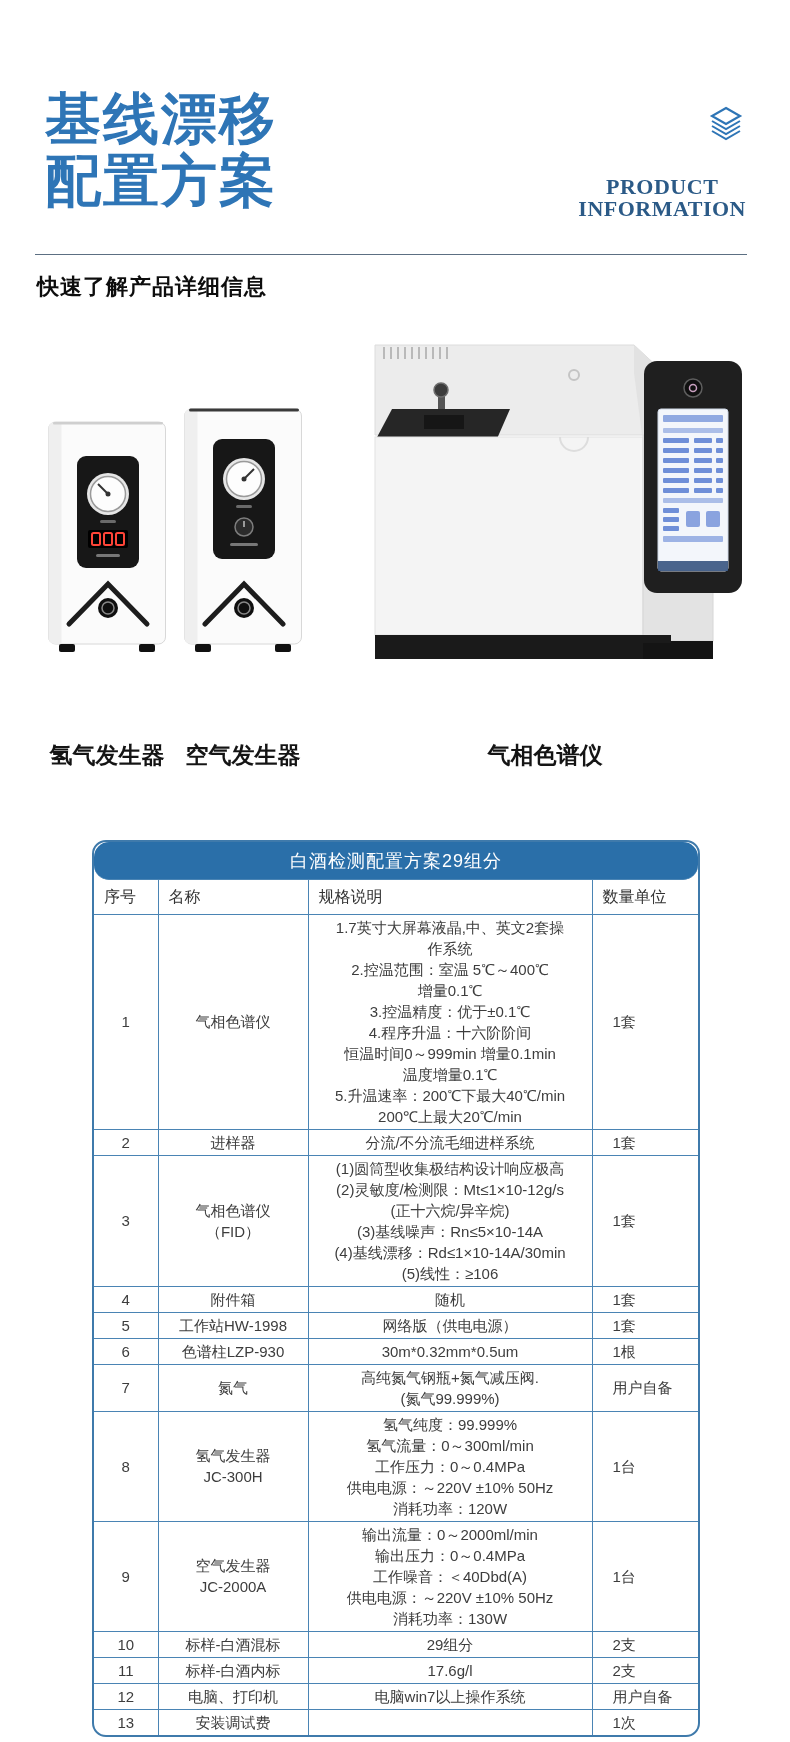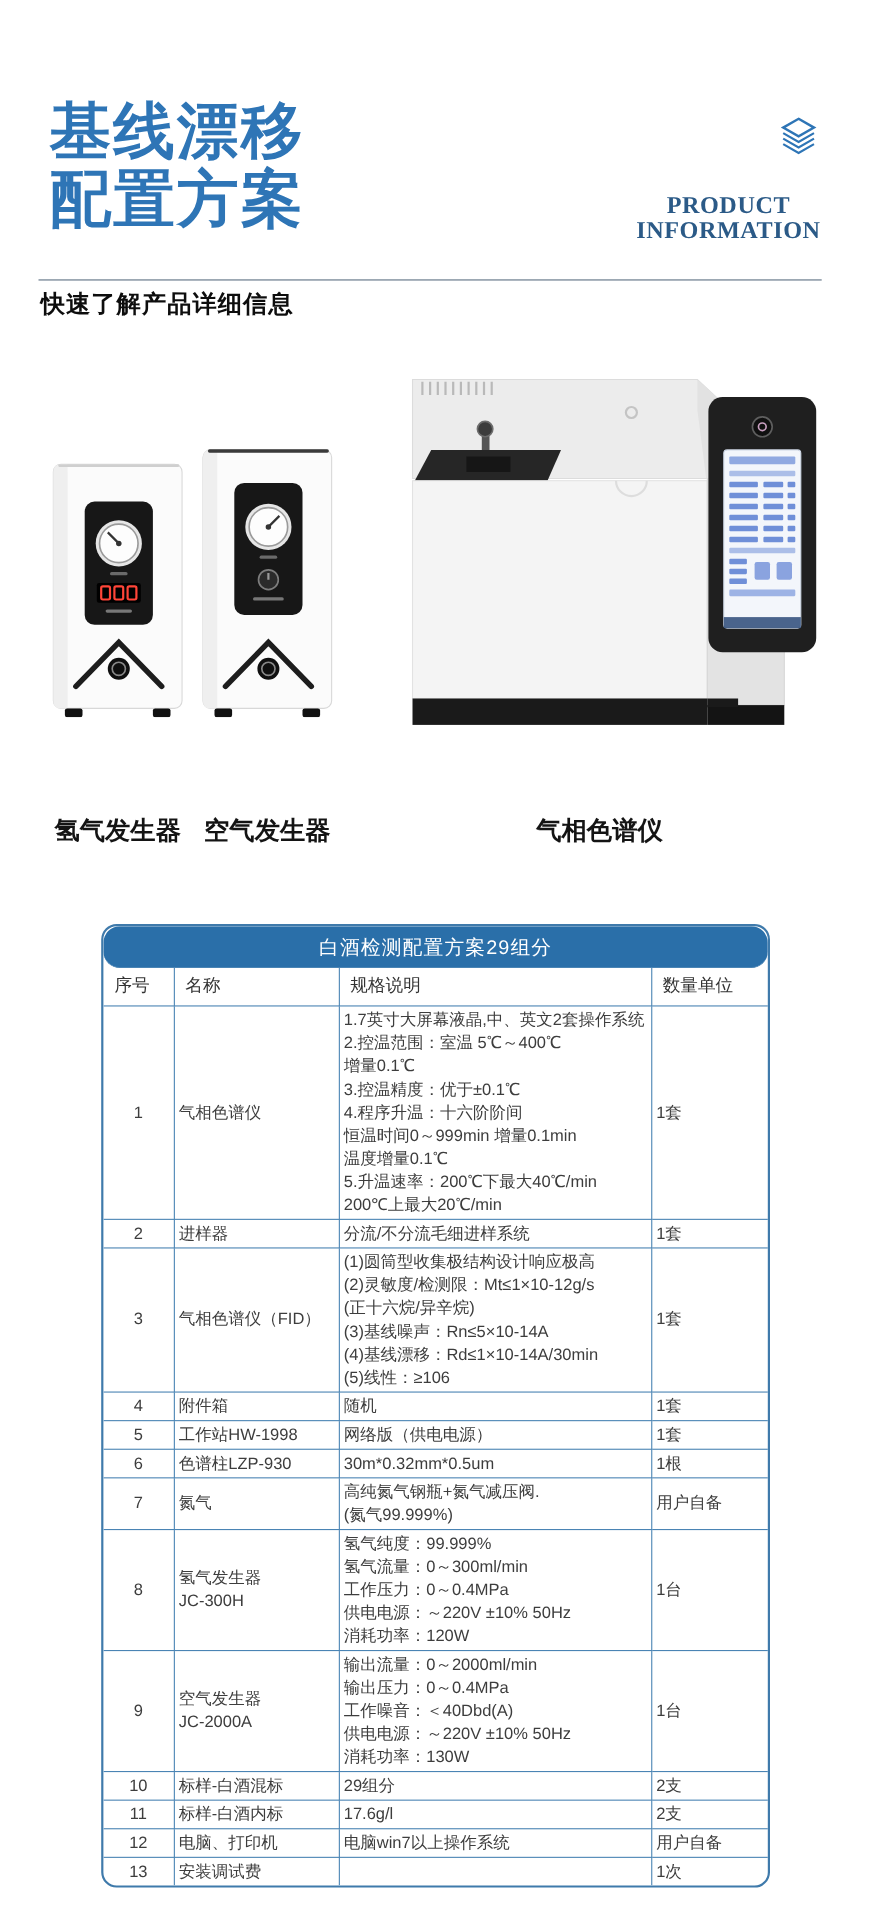--- a/index.html
+++ b/index.html
@@ -11,41 +11,41 @@
   .page{position:relative;width:790px;height:1742px;background:#fff;overflow:hidden;margin:0 auto;}
 
   
   .big-title{position:absolute;left:45px;top:88px;color:var(--accent);
     font-weight:900;font-size:56px;line-height:62px;letter-spacing:2px;}
   .layers-icon{position:absolute;left:706px;top:106px;}
   .en-sub{position:absolute;right:44px;top:176px;text-align:center;
     font-family:Liberation Serif, serif;font-weight:700;font-size:22px;
     line-height:22px;color:var(--en-text);letter-spacing:.5px;}
   .divider{position:absolute;left:35px;top:254px;width:712px;border-top:1px solid var(--divider);}
-  .tagline{position:absolute;left:37px;top:262px;font-family:"Liberation Serif",serif;
+  .tagline{position:absolute;left:37px;top:272px;font-family:"Liberation Serif",serif;
     font-weight:700;font-size:22px;color:#0d0d0d;letter-spacing:1px;}
 
   
   .device{position:absolute;}
   .dev-label{position:absolute;top:740px;transform:translateX(-50%);
     font-size:23px;font-weight:600;color:#141414;white-space:nowrap;}
 
   
   .table-wrap{position:absolute;left:92px;top:840px;width:608px;background:#fff;
     border:2px solid var(--table-outer);border-radius:14px;overflow:hidden;}
   .table-title{height:38px;background:var(--table-header-bg);color:#fff;
     display:flex;align-items:center;justify-content:center;font-size:18px;
     letter-spacing:1px;border-bottom:1px solid var(--table-border);border-radius:15px;}
   table.spec{width:100%;border-collapse:collapse;border-style:hidden;table-layout:fixed;}
   table.spec th,table.spec td{border:1px solid var(--table-border);color:var(--text);
-    padding:2px 4px;vertical-align:middle;font-size:15px;line-height:21px;}
+    padding:2px 20px;vertical-align:middle;font-size:15px;line-height:21px;}
   table.spec th{font-size:16px;font-weight:400;text-align:left;color:#333;height:34px;padding-left:10px;}
   th.h-no,td.c-no{text-align:center;padding-left:2px;padding-right:2px;}
   td.c-name{font-size:14px;padding-left:9px;}
-  .pre{white-space:pre-line;}
+  .pre{white-space:pre-line;text-align:center;}
 </style>
 </head>
 <body>
 
 <div class="page">
 
   <div class="big-title">
     <div>基线漂移</div>
     <div>配置方案</div>
   </div>

